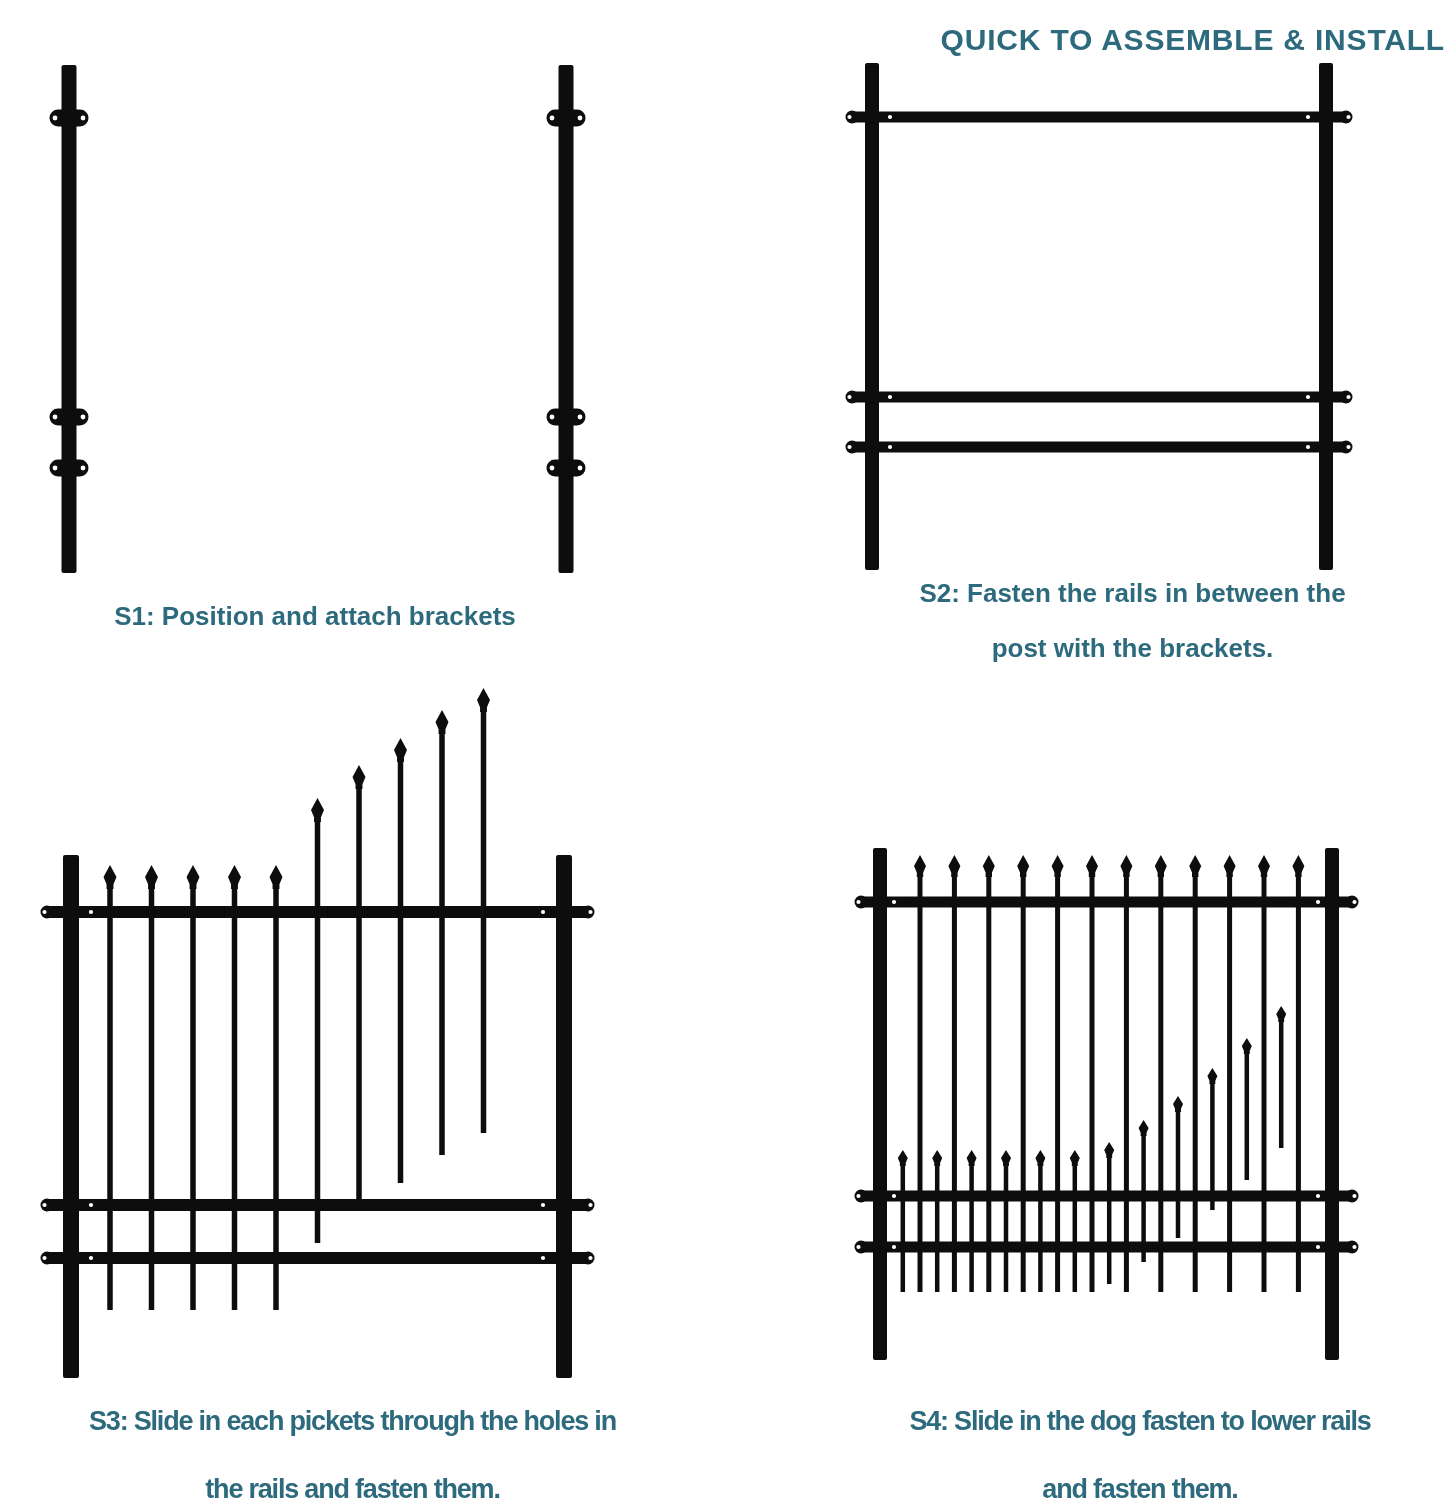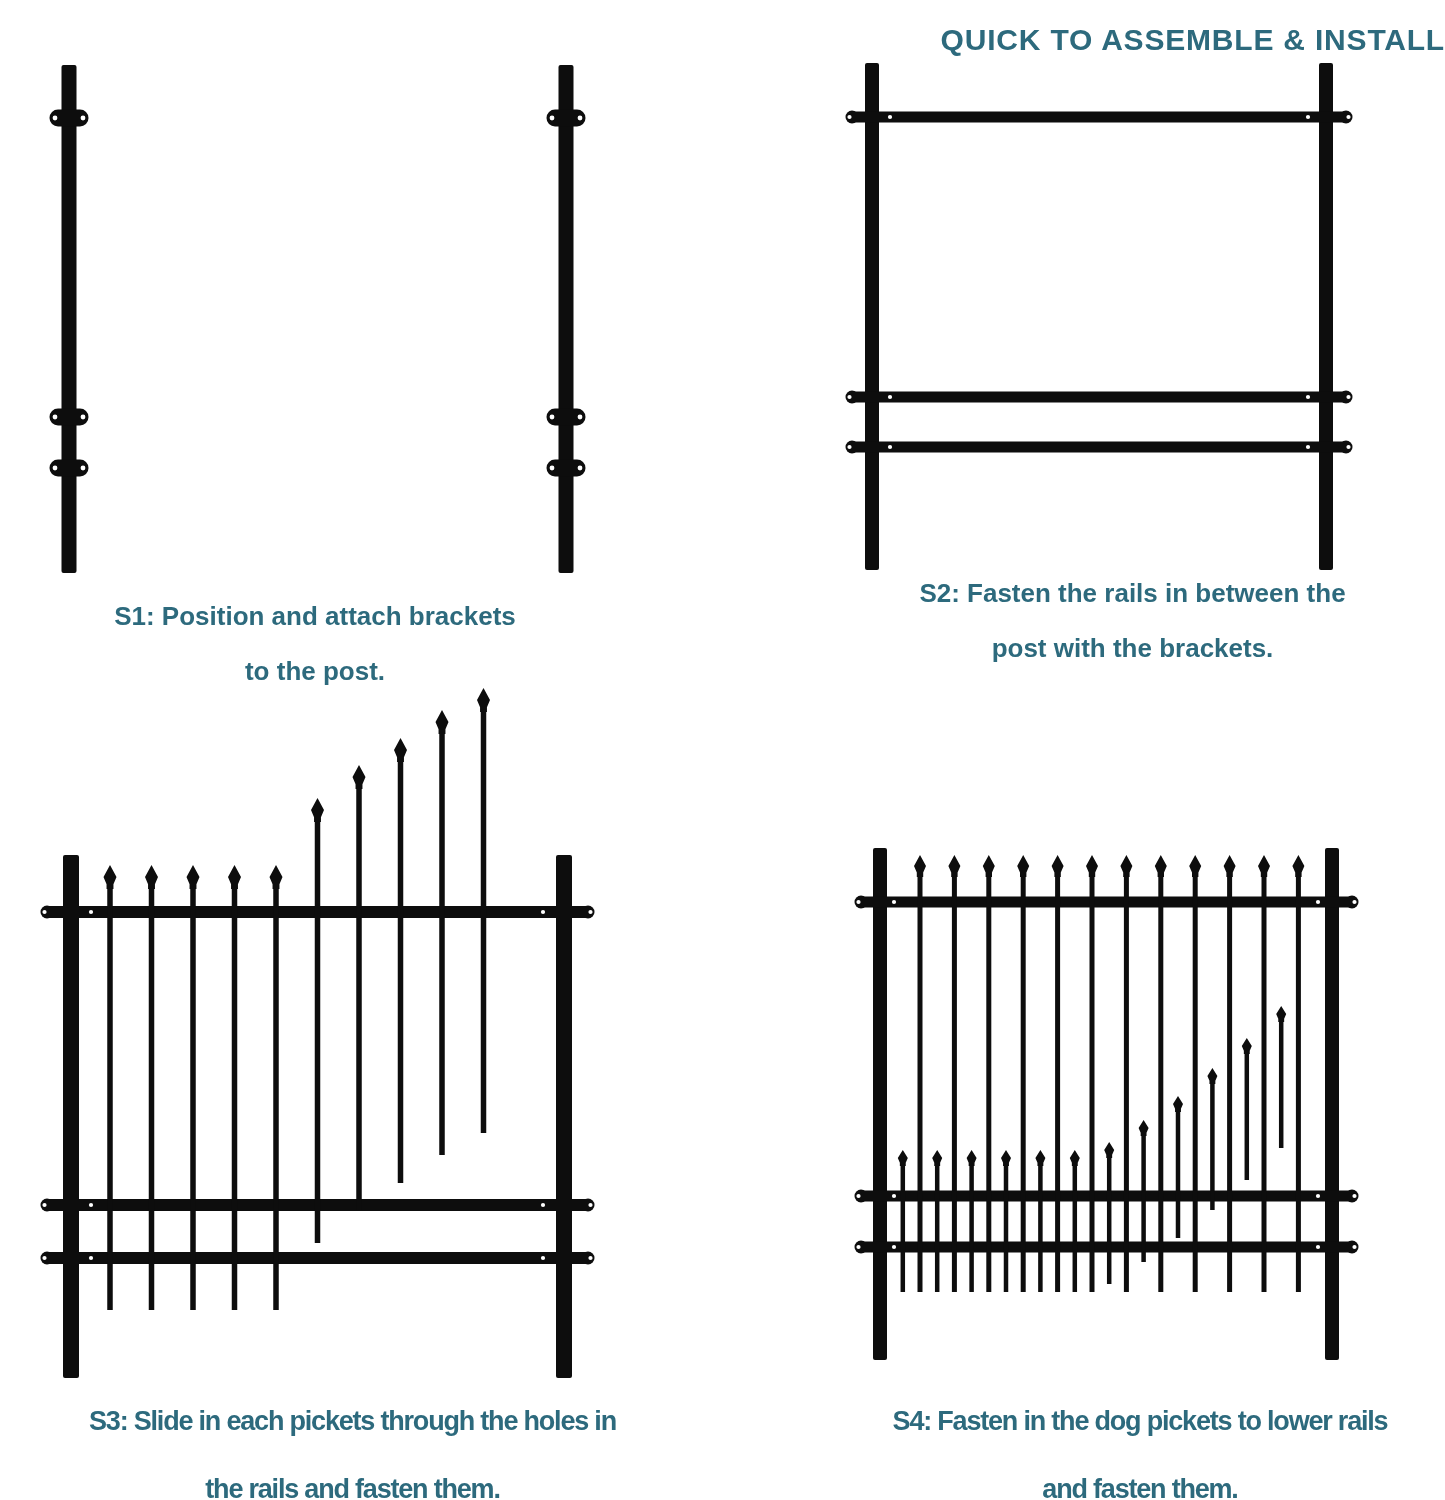--- a/index.html
+++ b/index.html
@@ -396,29 +396,28 @@
       L 1278.25 1018.8 L 1276.2 1014 Z" fill="#0d0d0d"></path>
         <rect x="1278.95" y="1021" width="4.5" height="127" fill="#0d0d0d"></rect>
       </g>
     </g>
   </svg>
 
 <h1 class="page-title">QUICK TO ASSEMBLE &amp; INSTALL</h1>
 
 <div class="caption cap-a" id="cap-s1">
   <div class="line1">S1: Position and attach brackets</div>
-  <div class="line2">to the post.</div>
 </div>
 
 <div class="caption cap-a" id="cap-s2">
   <div class="line1">S2: Fasten the rails in between the</div>
   <div class="line2">post with the brackets.</div>
 </div>
 
 <div class="caption cap-b" id="cap-s3">
   <div class="line1">S3: Slide in each pickets through the holes in</div>
   <div class="line2">the rails and fasten them.</div>
 </div>
 
 <div class="caption cap-b" id="cap-s4">
-  <div class="line1">S4: Fasten in the dog pickets to lower rails</div>
+  <div class="line1">S4: Slide in the dog fasten to lower rails</div>
   <div class="line2">and fasten them.</div>
 </div>
 
 </body></html>

